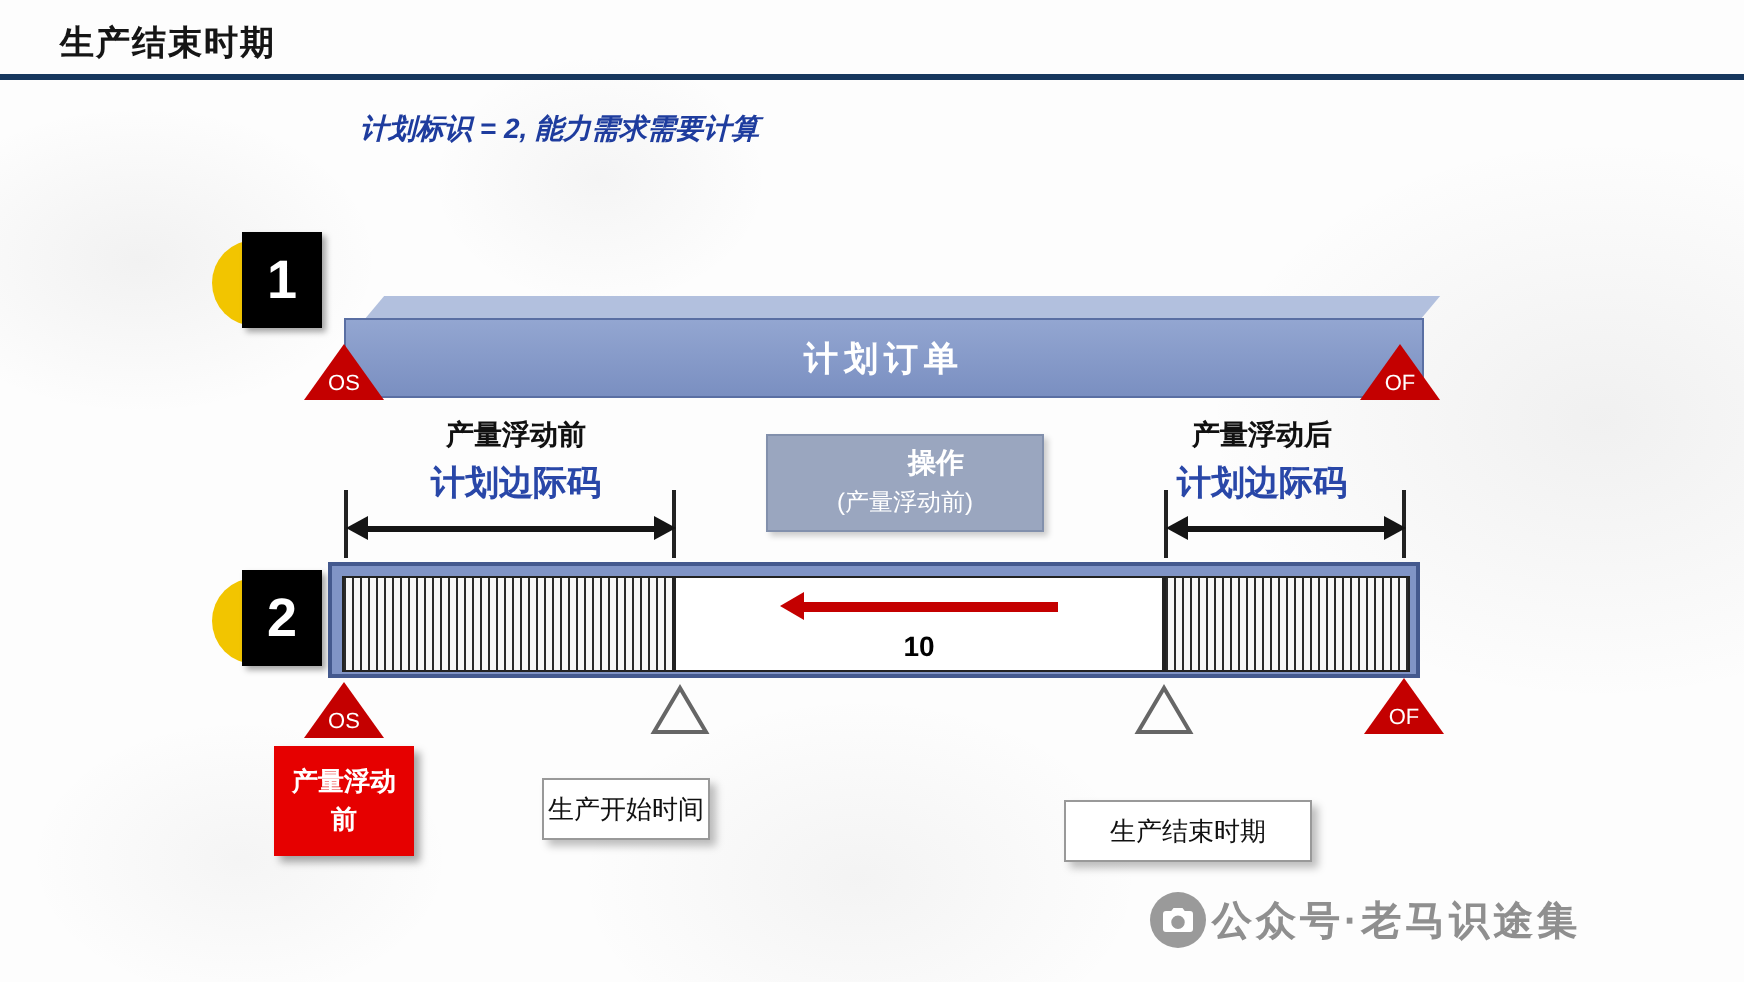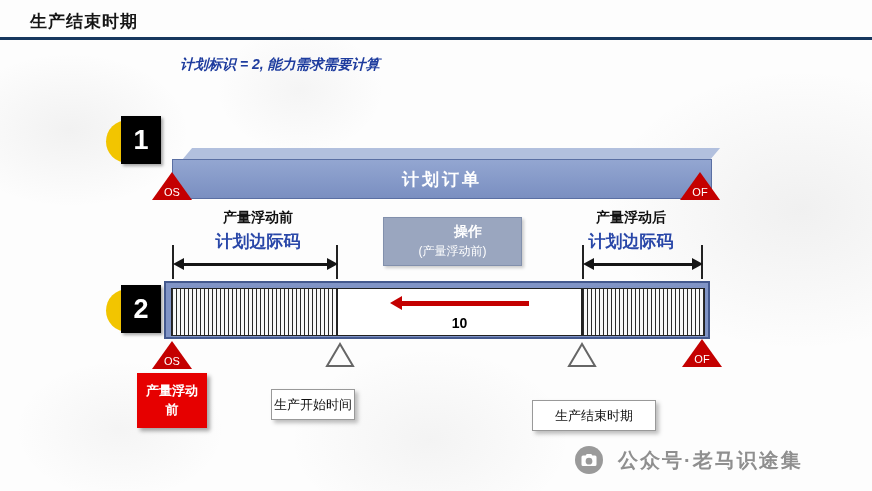--- a/index.html
+++ b/index.html
@@ -101,21 +101,21 @@
     display:flex; align-items:center; justify-content:center; box-shadow:3px 3px 4px rgba(0,0,0,0.35); }
   .order-start { left:137px; top:373px; }
   .order-end   { left:663px; top:371px; }
   .lbl-white { position:absolute; height:31px; background:#fff; border:1px solid #999;
     display:flex; align-items:center; justify-content:center; font-size:13px; color:#111;
     box-shadow:3px 3px 4px rgba(0,0,0,0.25); }
   .prod-start { left:271px; top:389px; width:84px; }
   .prod-end   { left:532px; top:400px; width:124px; }
 
   
-  .watermark { position:absolute; left:575px; top:446px; display:flex; align-items:center; gap:15px; }
+  .watermark { position:absolute; left:575px; top:446px; display:flex; align-items:center; gap:3px; }
   .wm-icon { width:28px; height:28px; border-radius:50%; background:#9a9a9a;
     display:flex; align-items:center; justify-content:center; flex:none; }
   .wm-text { font-size:20px; color:#8f8f8f; font-weight:600; letter-spacing:2px; }
 </style>
 </head>
 <body>
 
 <div class="slide">
 
   <div class="title">生产结束时期</div>

